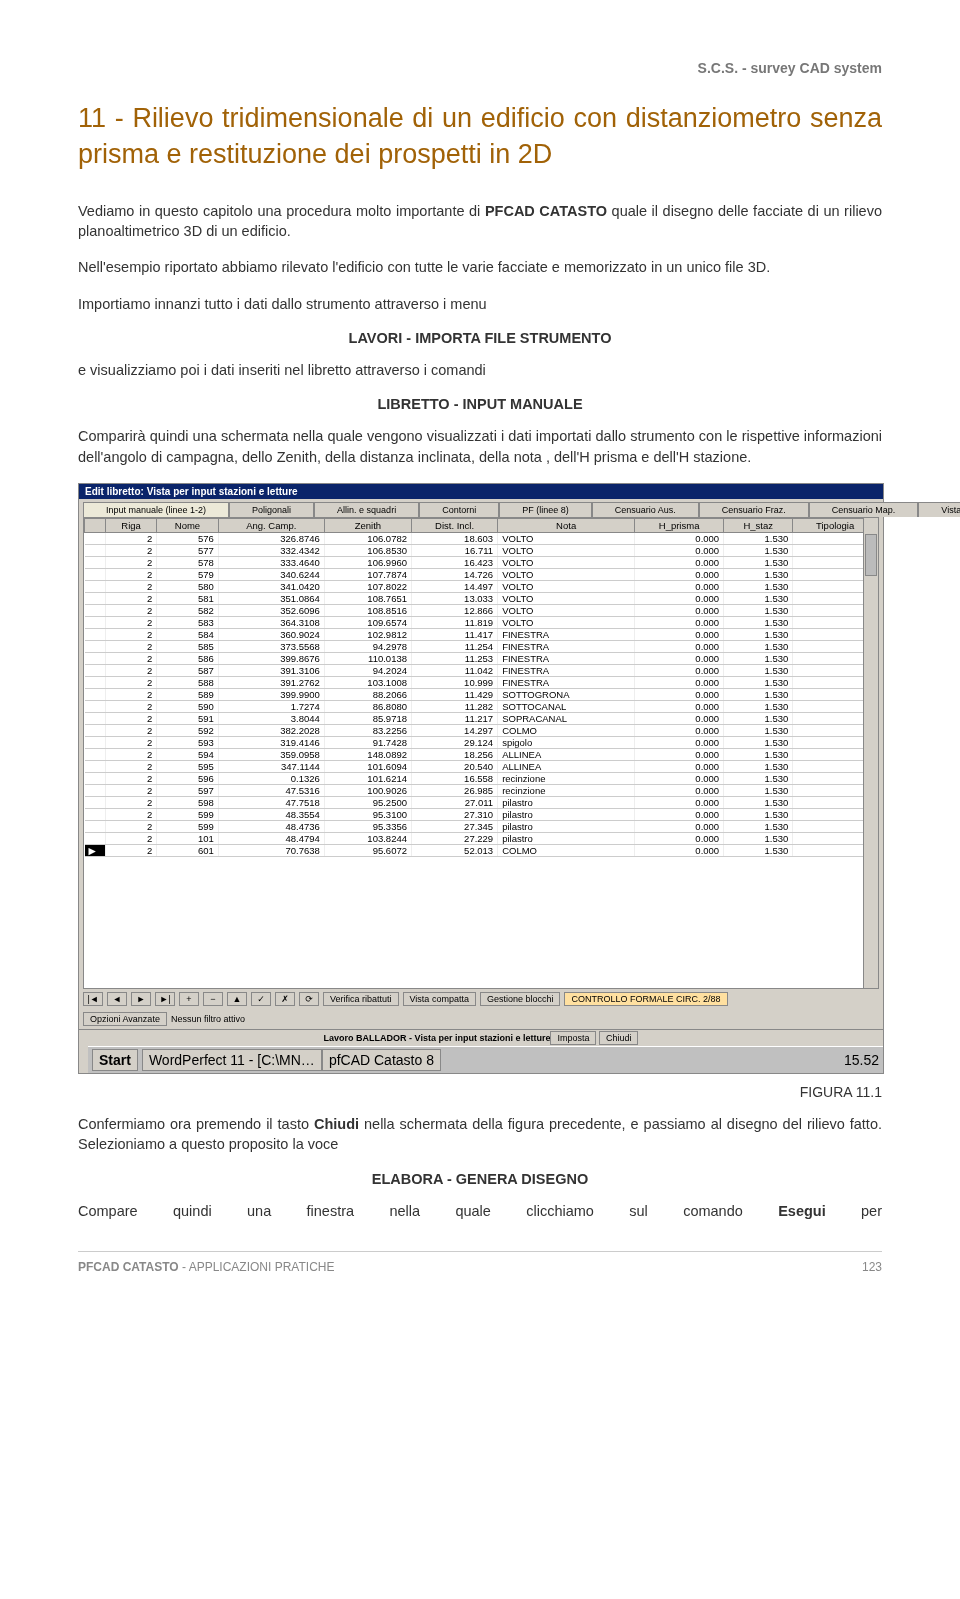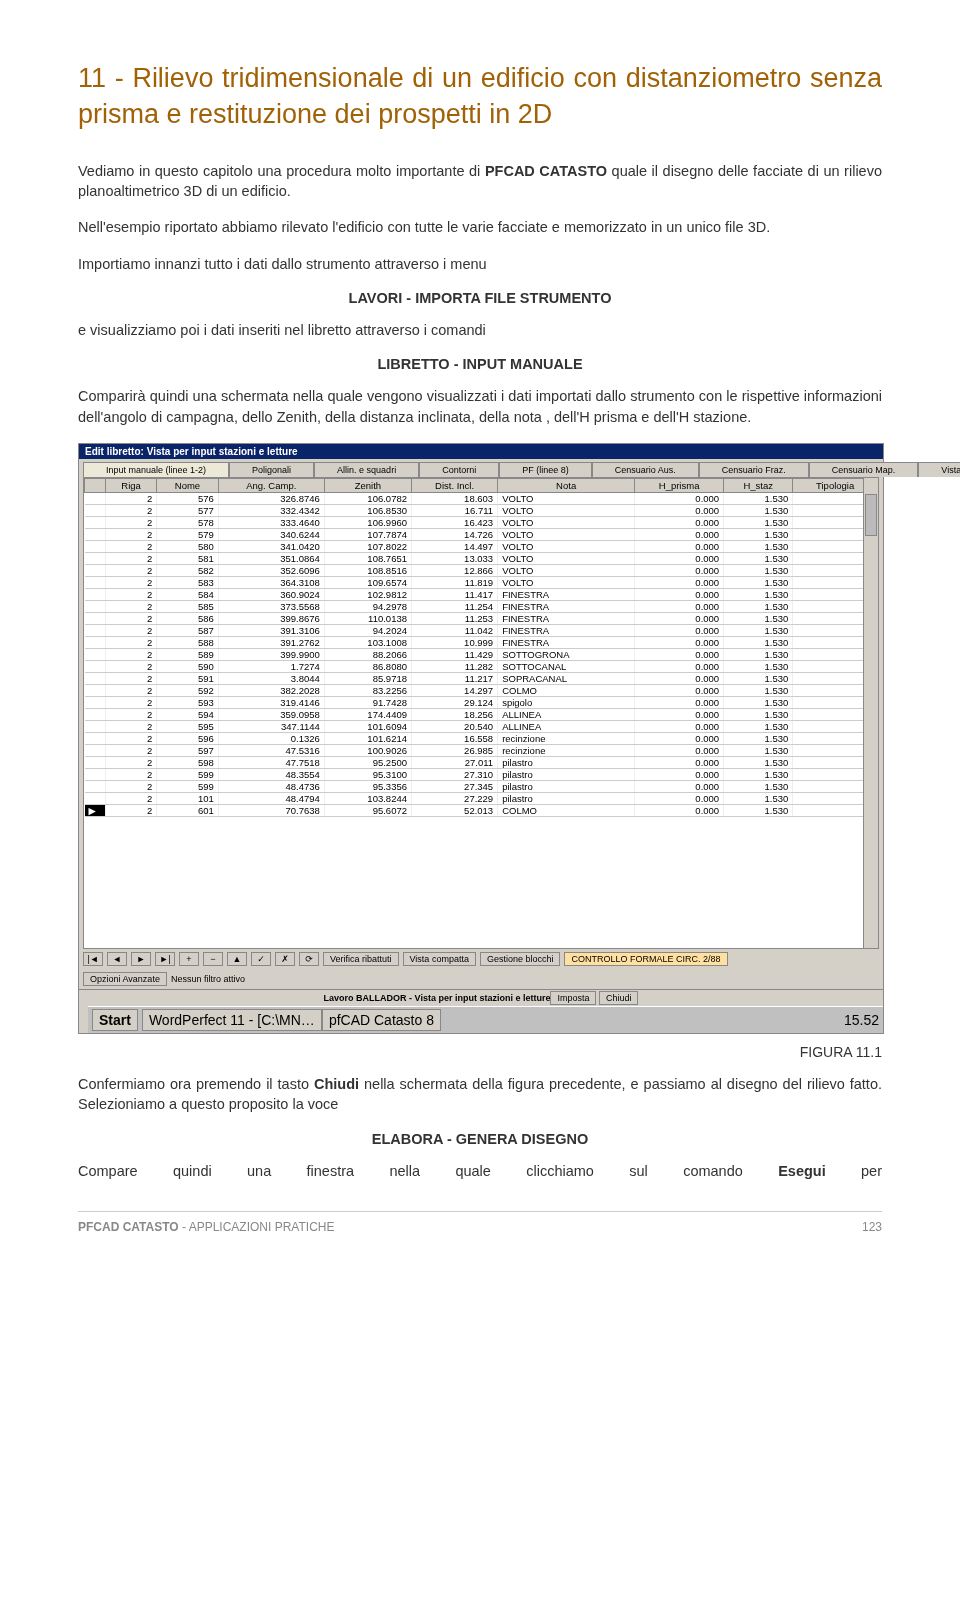--- a/index.html
+++ b/index.html
@@ -175,20 +175,21 @@
   .footer .right { color: #888; }
   .arrow-cell {
     background:#000;
     width:12px;
   }
 </style>
 </head>
 <body>
 
 <div class="page">
+  <div class="header-text">S.C.S. - survey CAD system</div>
 
   <div class="title">11 - Rilievo tridimensionale di un edificio con distanziometro senza prisma e restituzione dei prospetti in 2D</div>
 
   <p>
     <span>Vediamo in questo capitolo una procedura molto importante di </span><span class="bold">PFCAD CATASTO</span><span> quale il disegno delle facciate di un rilievo planoaltimetrico 3D di un edificio.</span>
   </p>
 
   <p>Nell'esempio riportato abbiamo rilevato l'edificio con tutte le varie facciate e memorizzato in un unico file 3D.</p>
   <p>Importiamo innanzi tutto i dati dallo strumento attraverso i menu</p>
 
@@ -447,21 +448,21 @@
               <td>spigolo</td>
               <td class="num">0.000</td>
               <td class="num">1.530</td>
               <td></td>
             </tr>
             <tr>
               <td></td>
               <td class="num">2</td>
               <td class="num">594</td>
               <td class="num">359.0958</td>
-              <td class="num">174.4409</td>
+              <td class="num">148.0892</td>
               <td class="num">18.256</td>
               <td>ALLINEA</td>
               <td class="num">0.000</td>
               <td class="num">1.530</td>
               <td></td>
             </tr>
             <tr>
               <td></td>
               <td class="num">2</td>
               <td class="num">595</td>

